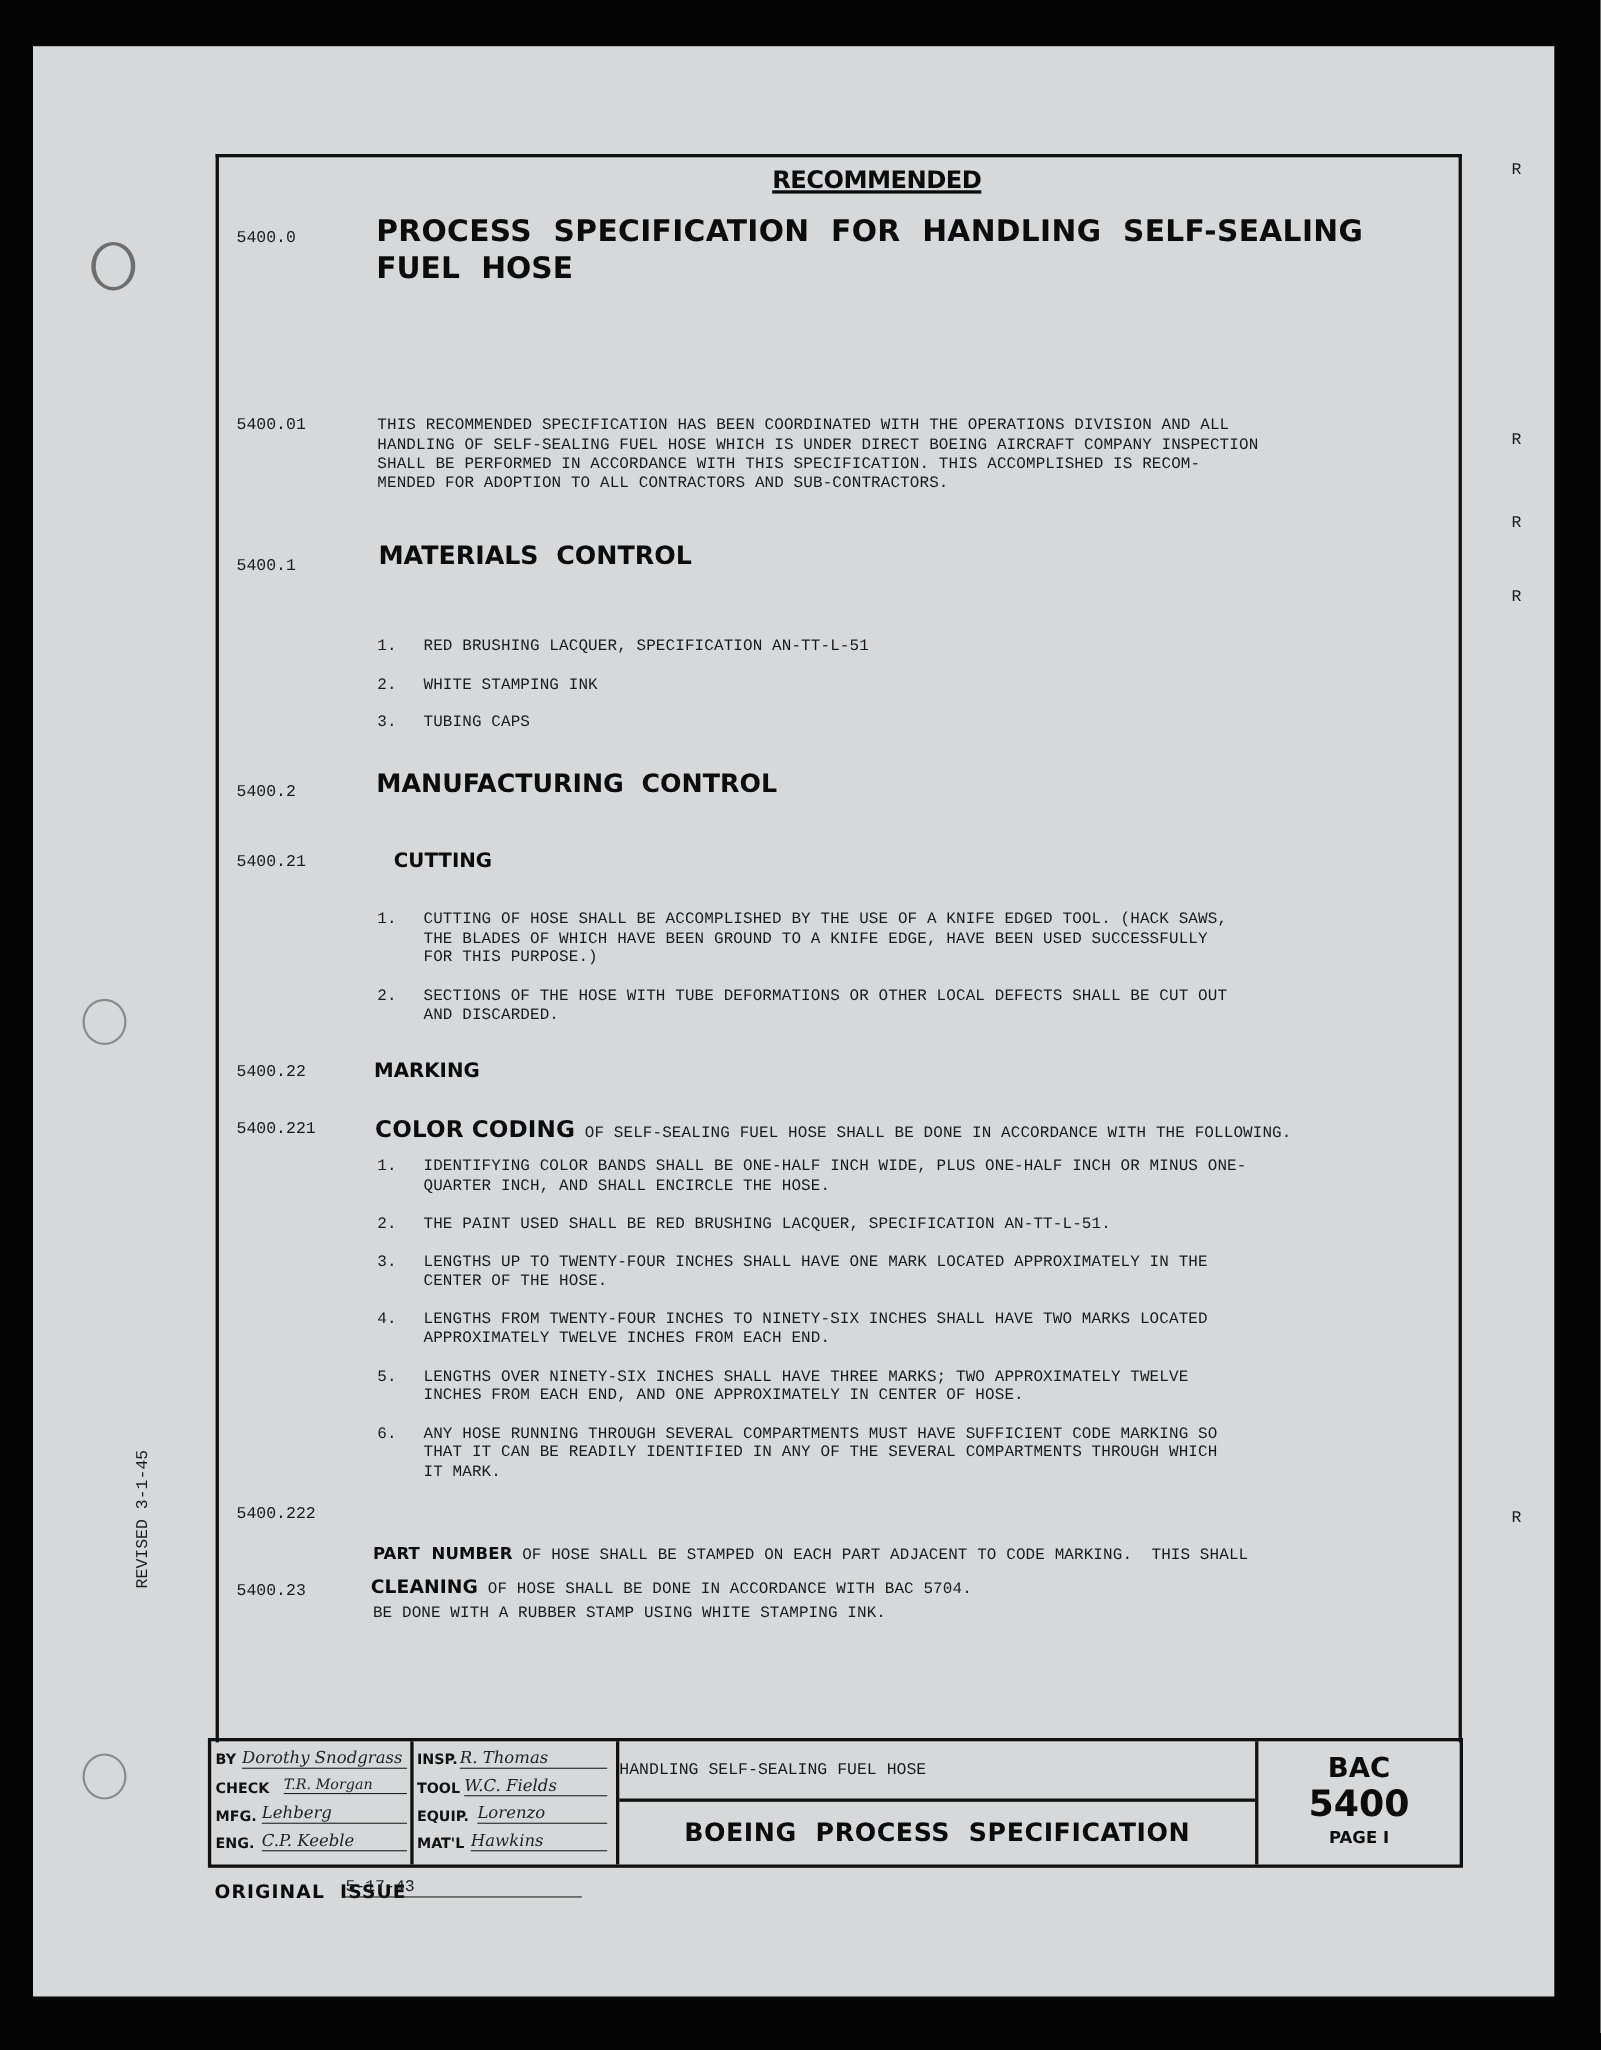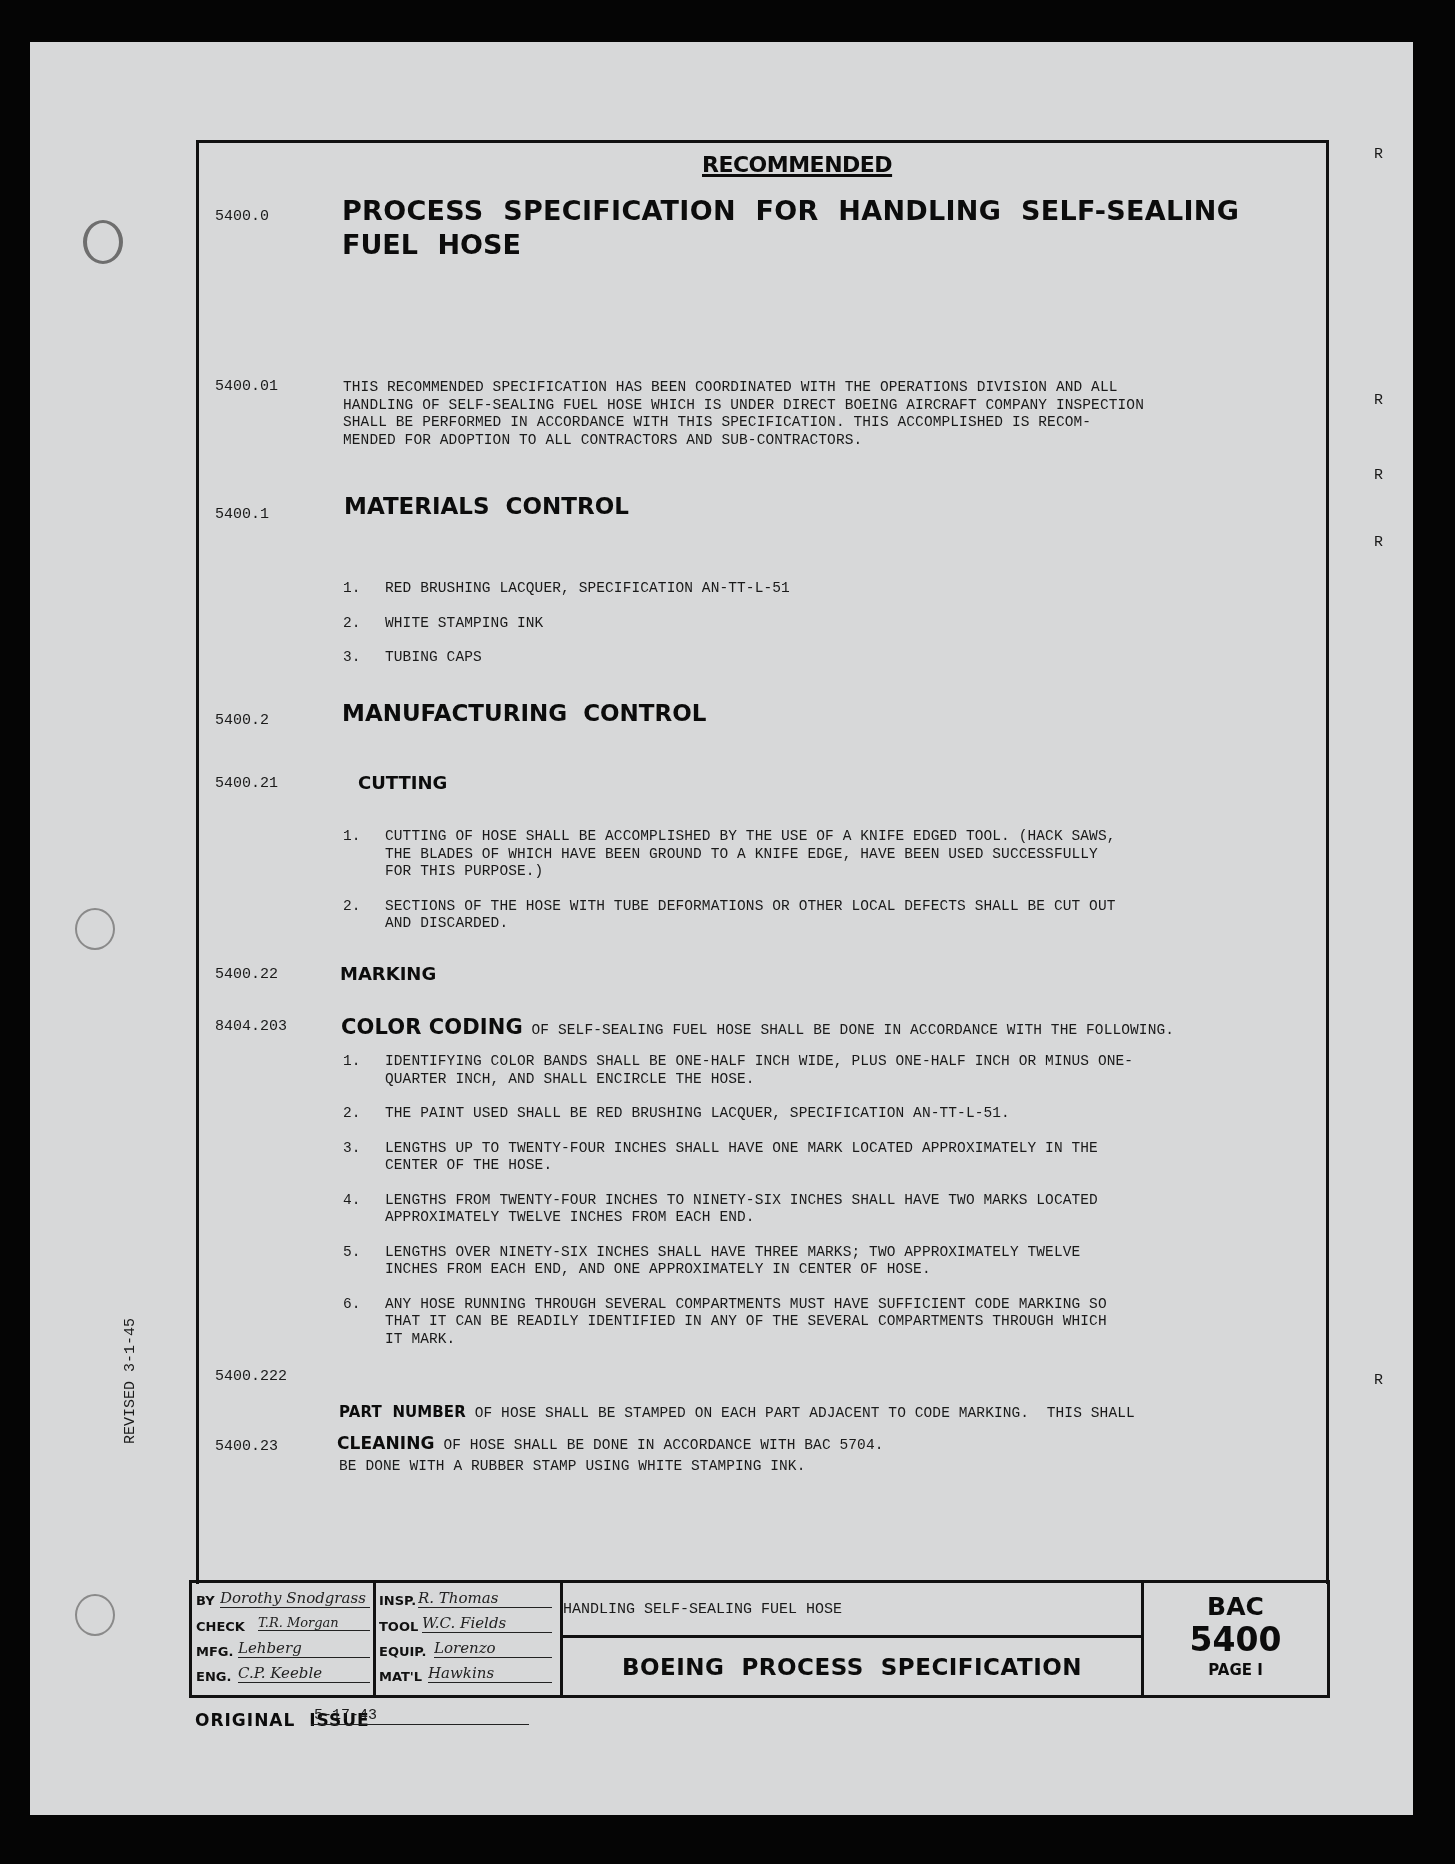--- a/index.html
+++ b/index.html
@@ -77,21 +77,21 @@
       <div>
           <div>SECTIONS OF THE HOSE WITH TUBE DEFORMATIONS OR OTHER LOCAL DEFECTS SHALL BE CUT OUT</div>
           <div>AND DISCARDED.</div>
         </div>
     </div>
   </div>
 
   <div class="secnum mono" style="left:185px; top:924px;">5400.22</div>
   <div class="abs bold" style="left:310px; top:921px; font-size:18px;">MARKING</div>
 
-  <div class="secnum mono" style="left:185px; top:976px;">8404.203</div>
+  <div class="secnum mono" style="left:185px; top:976px;">5400.221</div>
   <div class="abs mono body" style="left:311px; top:977px; white-space:pre;"><span class="bold" style="font-size:21px;">COLOR CODING</span><span> OF SELF-SEALING FUEL HOSE SHALL BE DONE IN ACCORDANCE WITH THE FOLLOWING.</span></div>
   <div class="abs mono body" style="left:313px; top:1011px;">
     <div style="display:flex; margin-bottom:17px;">
         <span style="width:42px;">1.</span>
         <div>
           <div>IDENTIFYING COLOR BANDS SHALL BE ONE-HALF INCH WIDE, PLUS ONE-HALF INCH OR MINUS ONE-</div>
           <div>QUARTER INCH, AND SHALL ENCIRCLE THE HOSE.</div>
         </div>
       </div>
     <div style="display:flex; margin-bottom:17px;">

